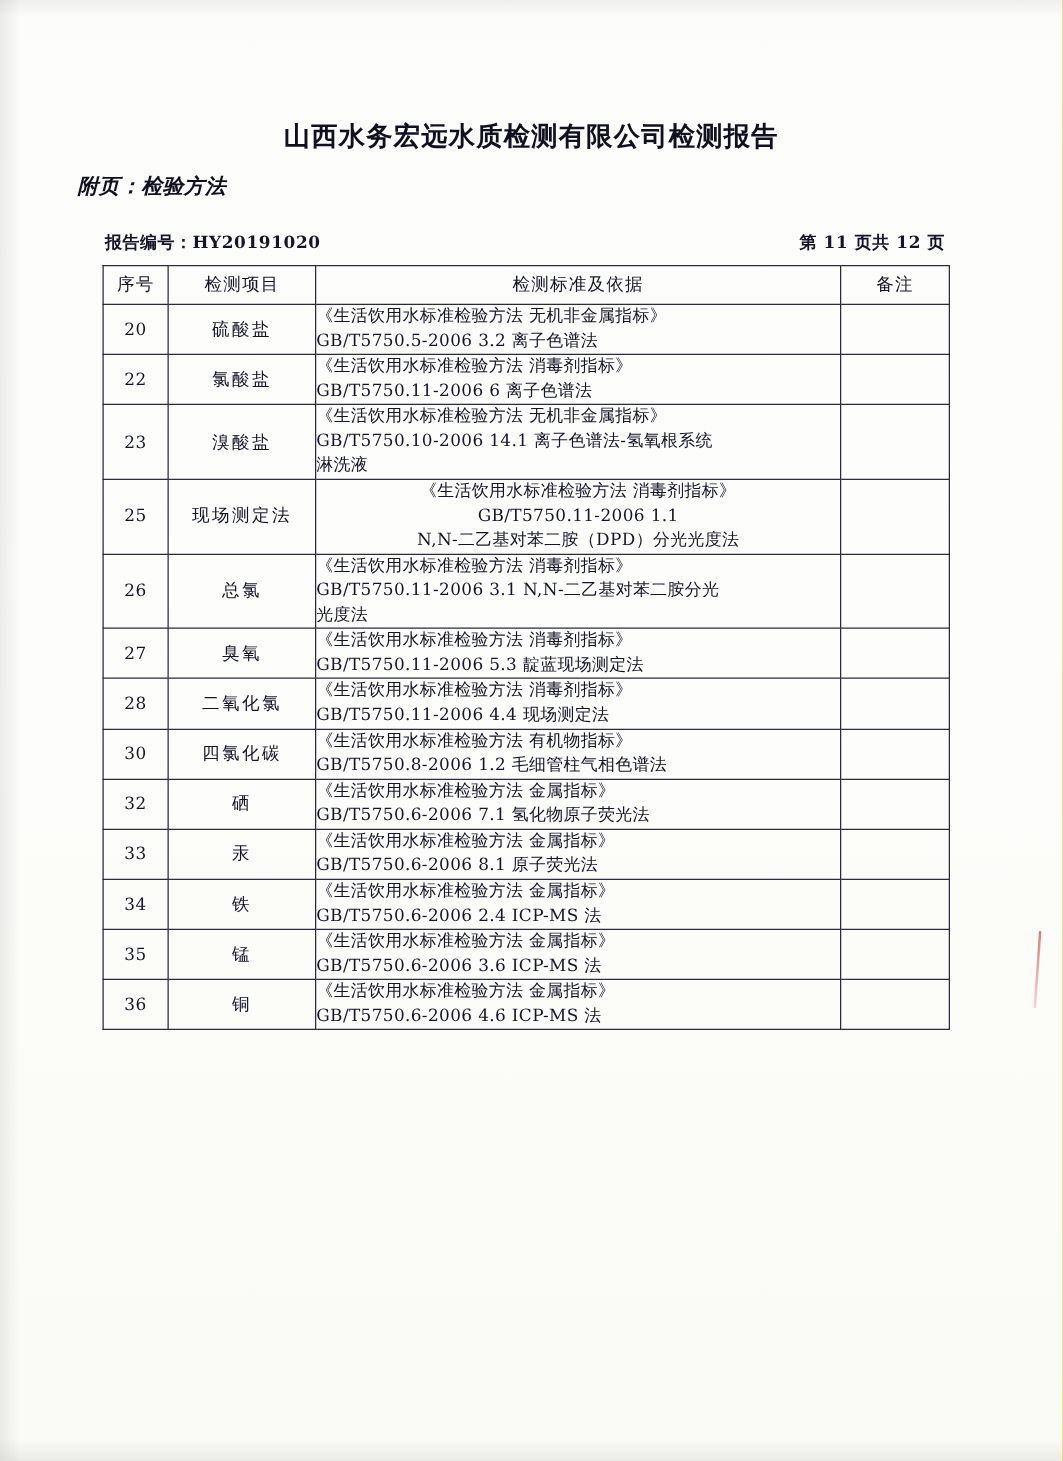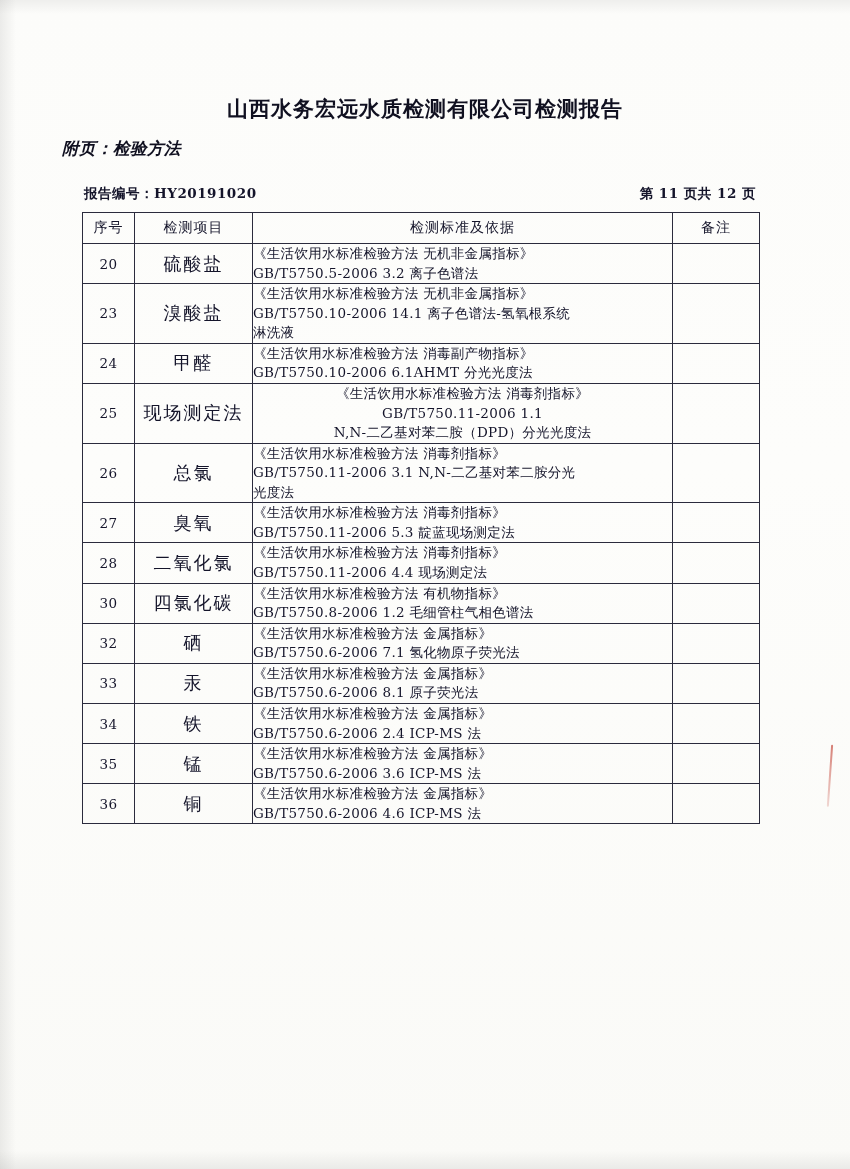--- a/index.html
+++ b/index.html
@@ -91,21 +91,21 @@
   td.num {
     text-align: center;
     font-family: "DejaVu Serif", serif;
     font-size: 13.5px;
     letter-spacing: 0.5px;
     color: #14142a;
   }
   td.item {
     text-align: center;
     font-family: "DejaVu Serif", serif;
-    font-size: 18px;
+    font-size: 14px;
     letter-spacing: 2px;
     color: #14142a;
   }
   td.std {
     padding: 5px 7px 6px 8px;
     font-family: "DejaVu Serif", serif;
     font-size: 13.5px;
     line-height: 1.45;
     letter-spacing: 0.3px;
     color: #14142a;
@@ -193,35 +193,35 @@
         <tr>
           <td class="num">20</td>
           <td class="item">硫酸盐</td>
           <td class="std">
             <span class="ln">《生活饮用水标准检验方法  无机非金属指标》</span>
             <span class="ln">GB/T5750.5-2006  3.2 离子色谱法</span>
           </td>
           <td class="note"></td>
         </tr>
         <tr>
+          <td class="num">22</td>
+          <td class="item">氯酸盐</td>
+          <td class="std">
+            <span class="ln">《生活饮用水标准检验方法  消毒剂指标》</span>
+            <span class="ln">GB/T5750.11-2006  6 离子色谱法</span>
+          </td>
+          <td class="note"></td>
+        </tr>
+        <tr>
           <td class="num">23</td>
           <td class="item">溴酸盐</td>
           <td class="std">
             <span class="ln">《生活饮用水标准检验方法  无机非金属指标》</span>
             <span class="ln">GB/T5750.10-2006  14.1 离子色谱法-氢氧根系统</span>
             <span class="ln">淋洗液</span>
-          </td>
-          <td class="note"></td>
-        </tr>
-        <tr>
-          <td class="num">24</td>
-          <td class="item">甲醛</td>
-          <td class="std">
-            <span class="ln">《生活饮用水标准检验方法  消毒副产物指标》</span>
-            <span class="ln">GB/T5750.10-2006  6.1AHMT 分光光度法</span>
           </td>
           <td class="note"></td>
         </tr>
         <tr>
           <td class="num">25</td>
           <td class="item">现场测定法</td>
           <td class="std centered">
             <span class="ln">《生活饮用水标准检验方法  消毒剂指标》</span>
             <span class="ln">GB/T5750.11-2006 1.1</span>
             <span class="ln">N,N-二乙基对苯二胺（DPD）分光光度法</span>

